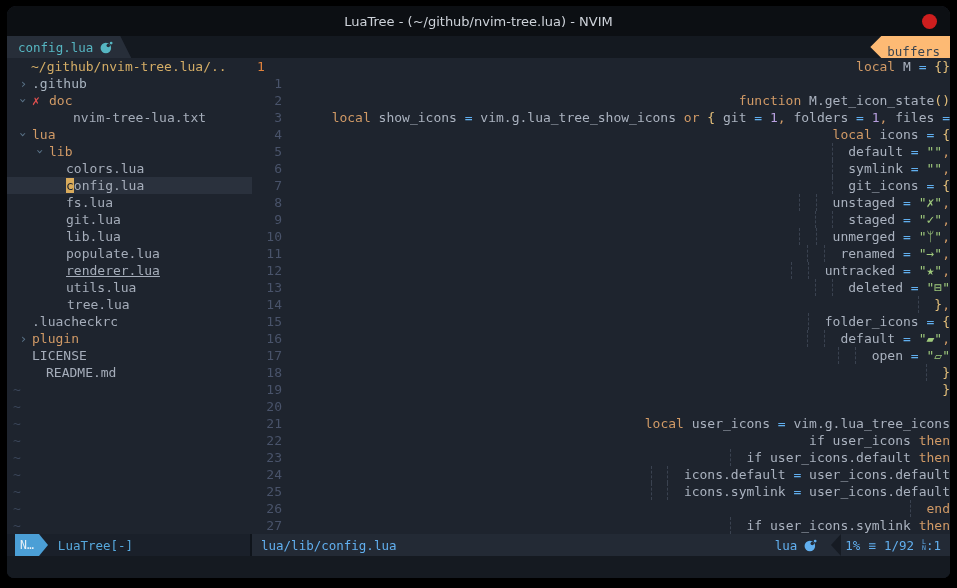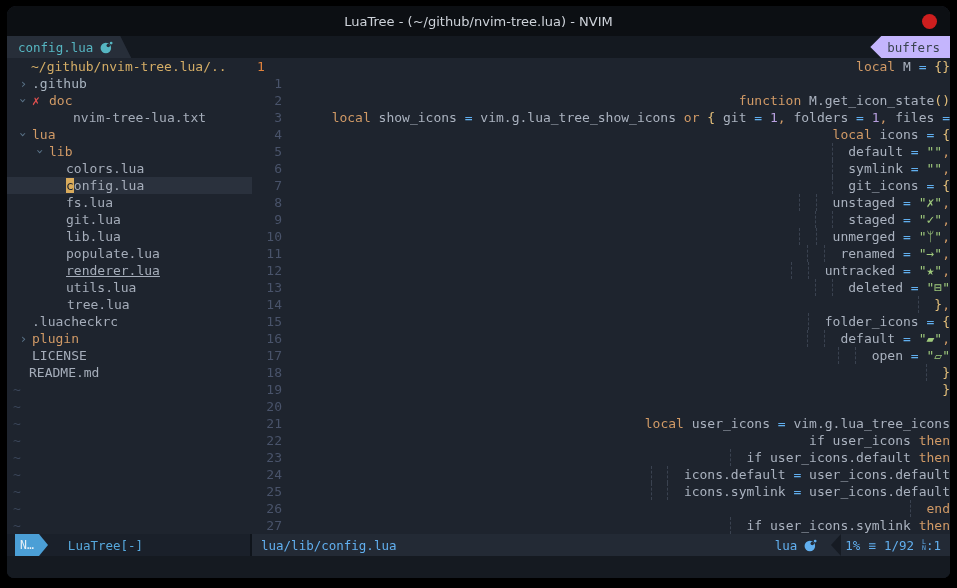--- a/index.html
+++ b/index.html
@@ -10,22 +10,22 @@
   .titlebar{height:30px;flex:none;background:#0c0f13;position:relative;display:flex;
     align-items:center;justify-content:center;font-family:"DejaVu Sans",sans-serif;
     font-size:13px;color:#ced3da;}
   .close-btn{position:absolute;right:13px;top:8px;width:15px;height:15px;border-radius:50%;
     background:#ce1e1e;}
   
   .tabline{height:22px;flex:none;background:#141920;display:flex;align-items:stretch;
     font-size:12.5px;}
   .tab{background:#272e39;color:#56b6c2;display:flex;align-items:center;gap:7px;
     padding:0 18px 0 11px;clip-path:polygon(0 0,calc(100% - 11px) 0,100% 100%,0 100%);}
-  .buffers-seg{margin-left:auto;background:#c4b5fd;color:#3a4450;padding:0 10px 0 17px;
-    display:flex;align-items:center;clip-path:polygon(11px 0,100% 0,100% 100%,11px 100%,0 50%);}
+  .buffers-seg{margin-left:auto;background:#fdba74;color:#3a4450;padding:8px 10px 0 17px;
+    display:flex;align-items:flex-start;clip-path:polygon(11px 0,100% 0,100% 100%,11px 100%,0 50%);}
   
   .main{flex:1;display:flex;overflow:hidden;}
   .tree{width:245px;flex:none;overflow:hidden;}
   .trow{height:17px;line-height:17px;font-size:13px;white-space:pre;color:#a5adba;}
   .trow.cursorline{background:#2a313d;}
   .troot{color:#d4ad66;padding-left:24px;}
   .chev{display:inline-block;width:17px;text-align:center;color:#5a7388;}
   .chev.down{transform:rotate(90deg);}
   .gitflag{display:inline-block;width:17px;color:#e0504f;}
   .label.folder{color:#d19a66;}
@@ -44,21 +44,21 @@
   .t-kw{color:#d19a66;}.t-fg{color:#aab2bf;}.t-op{color:#61afef;}.t-br{color:#e5c07b;}
   .t-pn{color:#d19a66;}.t-str{color:#9fc97c;}.t-num{color:#b9a0e0;}
   
   .statusline{height:22px;flex:none;display:flex;font-size:12.5px;}
   .sl-left{width:245px;flex:none;background:#1a202a;display:flex;align-items:center;
     border-right:2px solid #0f141b;box-sizing:border-box;}
   .mode-badge{margin-left:8px;background:#4b9fd6;color:#eaf1f7;padding:0 5px;height:22px;
     line-height:22px;font-size:11.5px;}
   .badge-arrow{width:0;height:0;border-top:11px solid transparent;
     border-bottom:11px solid transparent;border-left:9px solid #4b9fd6;}
-  .sl-left-file{margin-left:20px;color:#56a8dd;}
+  .sl-left-file{margin-left:10px;color:#56a8dd;}
   .sl-right{flex:1;background:#232a35;display:flex;align-items:center;color:#61afef;overflow:hidden;}
   .sl-path{padding-left:9px;}
   .sl-spacer{flex:1;}
   .sl-ft{display:flex;align-items:center;gap:7px;}
   .sep-left{width:0;height:0;border-top:11px solid transparent;border-bottom:11px solid transparent;
     border-right:10px solid #161b23;margin:0 4px 0 14px;}
   .sl-stats{display:flex;align-items:center;gap:8px;padding-right:9px;}
   .lnstack{display:flex;flex-direction:column;justify-content:center;font-size:6.5px;
     line-height:6px;color:#61afef;}
   .cmdline{height:22px;flex:none;background:#151a21;}
@@ -100,21 +100,21 @@
         <div class="trow" style="padding-left: 59px;"><span class="label file">fs.lua</span></div>
         <div class="trow" style="padding-left: 59px;"><span class="label file">git.lua</span></div>
         <div class="trow" style="padding-left: 59px;"><span class="label file">lib.lua</span></div>
         <div class="trow" style="padding-left: 59px;"><span class="label file">populate.lua</span></div>
         <div class="trow" style="padding-left: 59px; text-decoration: underline;"><span class="label file">renderer.lua</span></div>
         <div class="trow" style="padding-left: 59px;"><span class="label file">utils.lua</span></div>
         <div class="trow" style="padding-left: 60px;"><span class="label file">tree.lua</span></div>
         <div class="trow" style="padding-left: 25px;"><span class="label file">.luacheckrc</span></div>
         <div class="trow" style="padding-left: 8px;"><span class="chev ">›</span><span class="label folder">plugin</span></div>
         <div class="trow" style="padding-left: 25px;"><span class="label file">LICENSE</span></div>
-        <div class="trow" style="padding-left: 22px;"><span class="label file">README.md</span></div>
+        <div class="trow" style="padding-left: 39px;"><span class="label file">README.md</span></div>
         <div class="trow tilde">~</div>
         <div class="trow tilde">~</div>
         <div class="trow tilde">~</div>
         <div class="trow tilde">~</div>
         <div class="trow tilde">~</div>
         <div class="trow tilde">~</div>
         <div class="trow tilde">~</div>
         <div class="trow tilde">~</div>
         <div class="trow tilde">~</div>
       </div>

